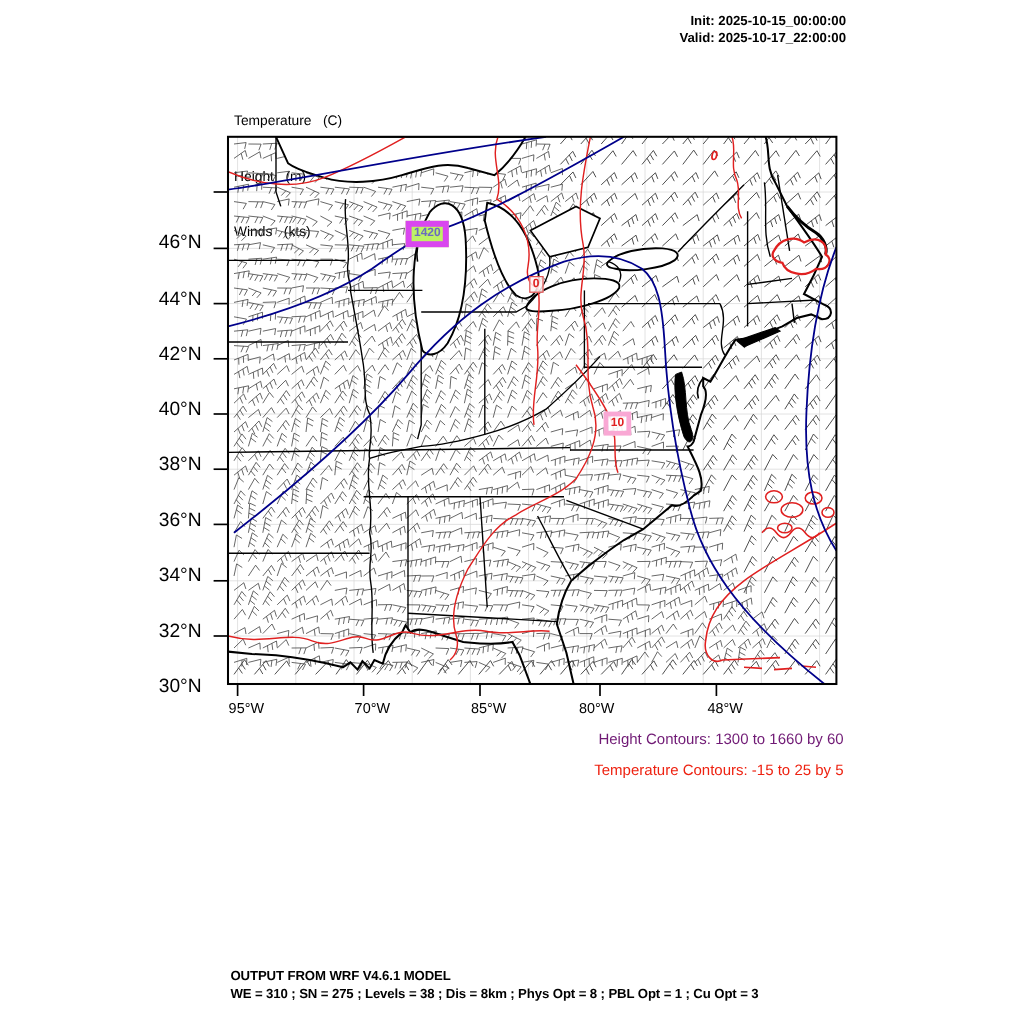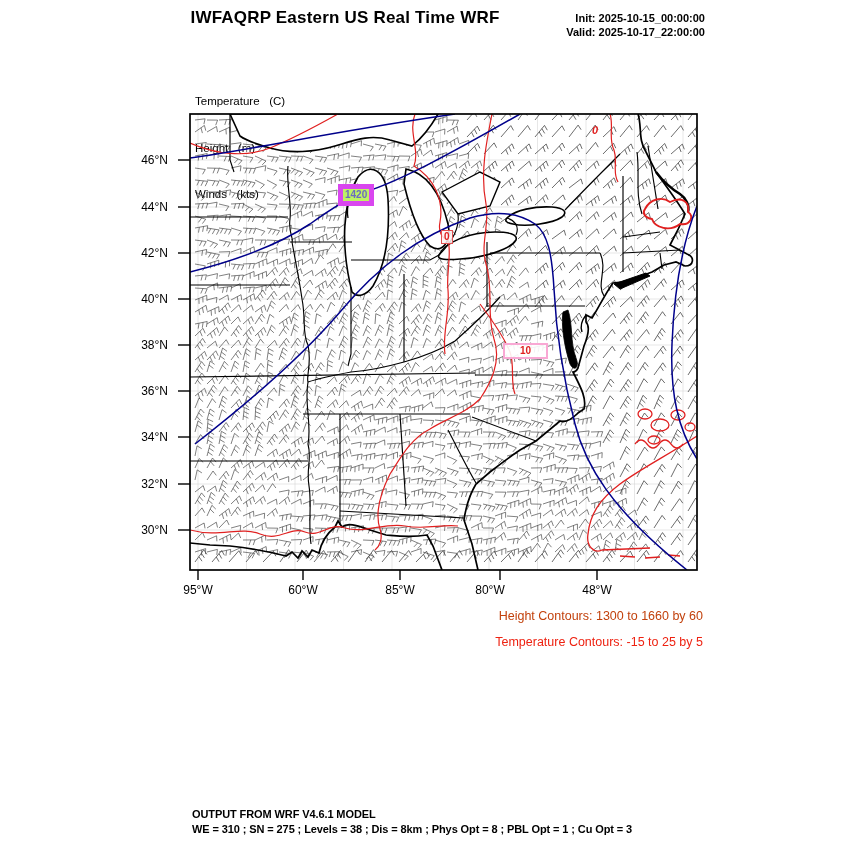--- a/index.html
+++ b/index.html
@@ -3,41 +3,40 @@
 <meta charset="utf-8">
 <style>
   html,body{margin:0;padding:0;background:#fff;}
   #page{position:relative;width:850px;height:850px;background:#ffffff;overflow:hidden;
         font-family:"Liberation Sans", sans-serif;color:#000;}
   .abs{position:absolute;}
   #title{left:145px;top:8px;width:400px;text-align:center;font-size:17px;font-weight:700;letter-spacing:.2px;}
   #initblock{right:145px;top:11px;text-align:right;font-size:11px;font-weight:700;line-height:14px;}
   #legend{left:195px;top:63px;font-size:11.5px;line-height:15.5px;white-space:pre;}
   #mapwrap{left:190px;top:114px;width:507px;height:456px;}
-  .latlab{width:44px;text-align:right;font-size:12px;left:124px;}
-  .lonlab{width:44px;text-align:center;font-size:12px;top:583px;}
+  .latlab{width:44px;text-align:right;font-size:16px;left:124px;margin-top:41px;}
+  .lonlab{width:44px;text-align:right;font-size:12px;top:583px;}
   .caption{right:147px;text-align:right;font-size:12.5px;}
   #cap-height{top:609px;}
   #cap-temp{top:635px;}
   #footer{left:192px;top:807px;font-size:11px;font-weight:700;line-height:14.5px;letter-spacing:-0.1px;}
   .maplab{position:absolute;font-size:10px;line-height:12px;}
   #lab-1420{left:337px;top:184px;font-weight:700;color:#6b6bc0;background:#bef264;
             border:5px solid #d946ef;padding:0 2px;}
   #lab-0-erie{left:441px;top:230px;color:#e02020;background:rgba(255,244,244,.85);
               border:1px solid #e05050;padding:0 2px;font-weight:700;}
   #lab-10-va{left:503px;top:343px;color:#e02020;background:rgba(255,255,255,.9);
-             border:2px solid #f9a8d4;padding:0 15px;font-weight:700;}
+             border:4px solid #f9a8d4;padding:0 2px;font-weight:700;}
   #lab-0-ne{left:592px;top:124px;color:#e02020;font-weight:700;font-style:italic;font-size:11px;}
 </style>
 </head>
 <body>
 
 <div id="page">
 
-  <div class="abs" id="title">IWFAQRP Eastern US Real Time WRF</div>
 
   <div class="abs" id="initblock">
     <div>Init: 2025-10-15_00:00:00</div>
     <div>Valid: 2025-10-17_22:00:00</div>
   </div>
 
   <div class="abs" id="legend">
     <div>Temperature   (C)</div>
     <div>Height   (m)</div>
     <div>Winds   (kts)</div>
@@ -47,21 +46,21 @@
   <div class="abs latlab" style="top:200px">44°N</div>
   <div class="abs latlab" style="top:246px">42°N</div>
   <div class="abs latlab" style="top:292px">40°N</div>
   <div class="abs latlab" style="top:338px">38°N</div>
   <div class="abs latlab" style="top:384px">36°N</div>
   <div class="abs latlab" style="top:430px">34°N</div>
   <div class="abs latlab" style="top:477px">32°N</div>
   <div class="abs latlab" style="top:523px">30°N</div>
 
   <div class="abs lonlab" style="left:176px">95°W</div>
-  <div class="abs lonlab" style="left:281px">60°W</div>
+  <div class="abs lonlab" style="left:281px">70°W</div>
   <div class="abs lonlab" style="left:378px">85°W</div>
   <div class="abs lonlab" style="left:468px">80°W</div>
   <div class="abs lonlab" style="left:575px">48°W</div>
 
   <div class="abs" id="mapwrap">
     <svg id="mapsvg" width="507" height="456" viewBox="0 0 507 456" style="overflow:visible">
       <clipPath id="mapclip">
           <rect x="0" y="0" width="507" height="456"></rect>
         </clipPath>
 
@@ -224,21 +223,21 @@
       <rect x="0" y="0" width="507" height="456" fill="none" stroke="#000" stroke-width="1.7"></rect>
     </svg>
 
     
     <div class="maplab" id="lab-1420" style="left:148px;top:70px;">1420</div>
     <div class="maplab" id="lab-0-erie" style="left:251px;top:116px;">0</div>
     <div class="maplab" id="lab-10-va" style="left:313px;top:229px;">10</div>
     <div class="maplab" id="lab-0-ne" style="left:402px;top:10px;">0</div>
   </div>
 
-  <div class="abs caption" id="cap-height" style="color:#c2410c">Height Contours: 1300 to 1660 by 60</div>
+  <div class="abs caption" id="cap-height" style="color:#701a75">Height Contours: 1300 to 1660 by 60</div>
   <div class="abs caption" id="cap-temp" style="color:#ee2211">Temperature Contours: -15 to 25 by 5</div>
 
   <div class="abs" id="footer">
     <div>OUTPUT FROM WRF V4.6.1 MODEL</div>
     <div>WE = 310 ; SN = 275 ; Levels = 38 ; Dis = 8km ; Phys Opt = 8 ; PBL Opt = 1 ; Cu Opt = 3</div>
   </div>
 
 </div>
 
 </body></html>

